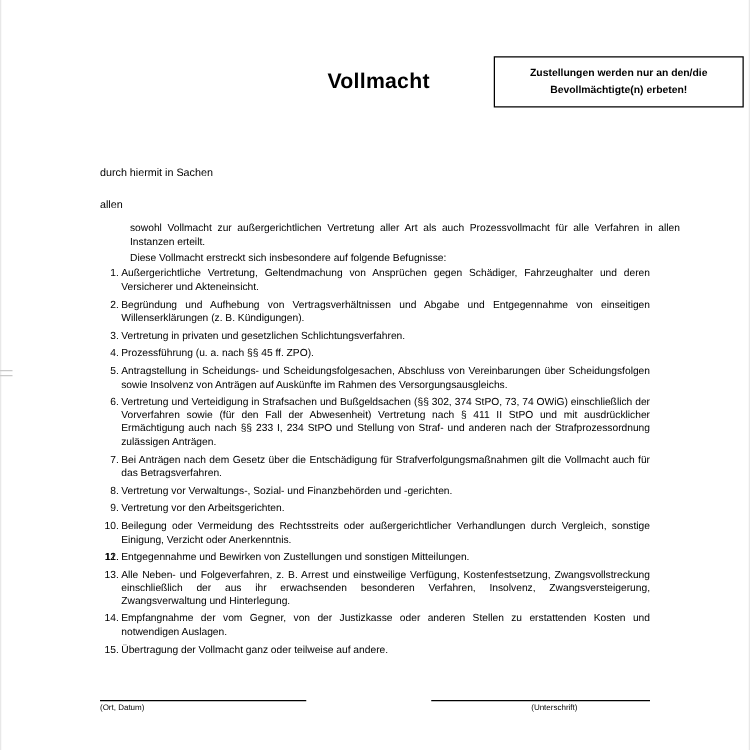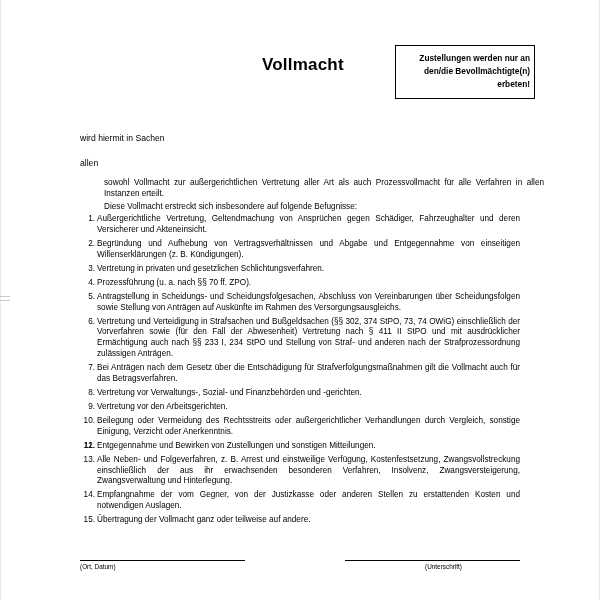--- a/index.html
+++ b/index.html
@@ -54,25 +54,25 @@
     top: 55px;
     font-size: 17px;
     font-weight: bold;
     letter-spacing: 0.2px;
     text-align: center;
   }
   .notice-box {
     position: absolute;
     left: 395px;
     top: 45px;
-    width: 140px;
+    width: 200px;
     box-sizing: border-box;
     border: 1px solid #000;
     padding: 6px 4px 7px 4px;
-    text-align: right;
+    text-align: center;
     font-size: 8.3px;
     font-weight: bold;
     line-height: 1.55;
   }
   .field-label {
     position: absolute;
     font-size: 8.6px;
   }
   .field-sachen { left: 80px; top: 133px; }
   .field-wegen  { left: 80px; top: 158px; }
@@ -141,32 +141,32 @@
 
   <div class="scan-edge-left"></div>
   <div class="scan-edge-right"></div>
   <div class="fold-mark m1"></div>
   <div class="fold-mark m2"></div>
 
   <div class="title">Vollmacht</div>
 
   <div class="notice-box">Zustellungen werden nur an den/die Bevollmächtigte(n) erbeten!</div>
 
-  <div class="field-label field-sachen">wird hiermit in Sachen</div>
+  <div class="field-label field-sachen">durch hiermit in Sachen</div>
   <div class="field-label field-wegen">allen</div>
 
   <div class="para para-intro">sowohl Vollmacht zur außergerichtlichen Vertretung aller Art als auch Prozessvollmacht für alle Verfahren in allen Instanzen erteilt.</div>
   <div class="para para-intro2">Diese Vollmacht erstreckt sich insbesondere auf folgende Befugnisse:</div>
 
   <ul class="list">
     <li><span class="num">1.</span><span>Außergerichtliche Vertretung, Geltendmachung von Ansprüchen gegen Schädiger, Fahrzeughalter und deren Versicherer und Akteneinsicht.</span></li>
     <li><span class="num">2.</span><span>Begründung und Aufhebung von Vertragsverhältnissen und Abgabe und Entgegennahme von einseitigen Willenserklärungen (z. B. Kündigungen).</span></li>
     <li><span class="num">3.</span><span>Vertretung in privaten und gesetzlichen Schlichtungsverfahren.</span></li>
-    <li><span class="num">4.</span><span>Prozessführung (u. a. nach §§ 70 ff. ZPO).</span></li>
-    <li><span class="num">5.</span><span>Antragstellung in Scheidungs- und Scheidungsfolgesachen, Abschluss von Vereinbarungen über Scheidungsfolgen sowie Stellung von Anträgen auf Auskünfte im Rahmen des Versorgungsausgleichs.</span></li>
+    <li><span class="num">4.</span><span>Prozessführung (u. a. nach §§ 45 ff. ZPO).</span></li>
+    <li><span class="num">5.</span><span>Antragstellung in Scheidungs- und Scheidungsfolgesachen, Abschluss von Vereinbarungen über Scheidungsfolgen sowie Insolvenz von Anträgen auf Auskünfte im Rahmen des Versorgungsausgleichs.</span></li>
     <li><span class="num">6.</span><span>Vertretung und Verteidigung in Strafsachen und Bußgeldsachen (§§ 302, 374 StPO, 73, 74 OWiG) einschließlich der Vorverfahren sowie (für den Fall der Abwesenheit) Vertretung nach § 411 II StPO und mit ausdrücklicher Ermächtigung auch nach §§ 233 I, 234 StPO und Stellung von Straf- und anderen nach der Strafprozessordnung zulässigen Anträgen.</span></li>
     <li><span class="num">7.</span><span>Bei Anträgen nach dem Gesetz über die Entschädigung für Strafverfolgungsmaßnahmen gilt die Vollmacht auch für das Betragsverfahren.</span></li>
     <li><span class="num">8.</span><span>Vertretung vor Verwaltungs-, Sozial- und Finanzbehörden und -gerichten.</span></li>
     <li><span class="num">9.</span><span>Vertretung vor den Arbeitsgerichten.</span></li>
     <li><span class="num">10.</span><span>Beilegung oder Vermeidung des Rechtsstreits oder außergerichtlicher Verhandlungen durch Vergleich, sonstige Einigung, Verzicht oder Anerkenntnis.</span></li>
     <li><span class="num">11.</span></li>
     <li><span class="num">12.</span><span>Entgegennahme und Bewirken von Zustellungen und sonstigen Mitteilungen.</span></li>
     <li><span class="num">13.</span><span>Alle Neben- und Folgeverfahren, z. B. Arrest und einstweilige Verfügung, Kostenfestsetzung, Zwangsvollstreckung einschließlich der aus ihr erwachsenden besonderen Verfahren, Insolvenz, Zwangsversteigerung, Zwangsverwaltung und Hinterlegung.</span></li>
     <li><span class="num">14.</span><span>Empfangnahme der vom Gegner, von der Justizkasse oder anderen Stellen zu erstattenden Kosten und notwendigen Auslagen.</span></li>
     <li><span class="num">15.</span><span>Übertragung der Vollmacht ganz oder teilweise auf andere.</span></li>

